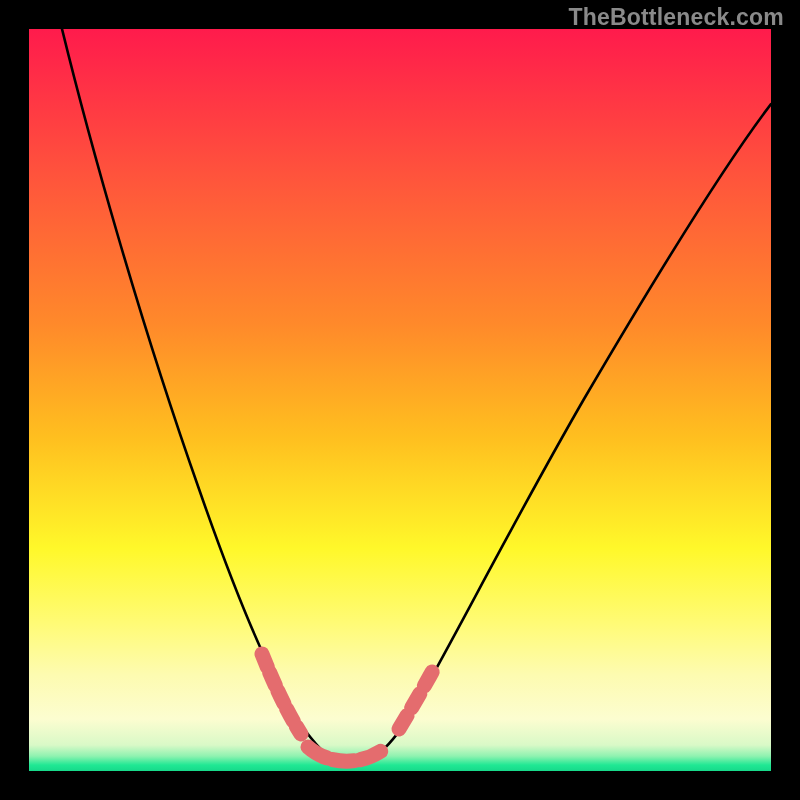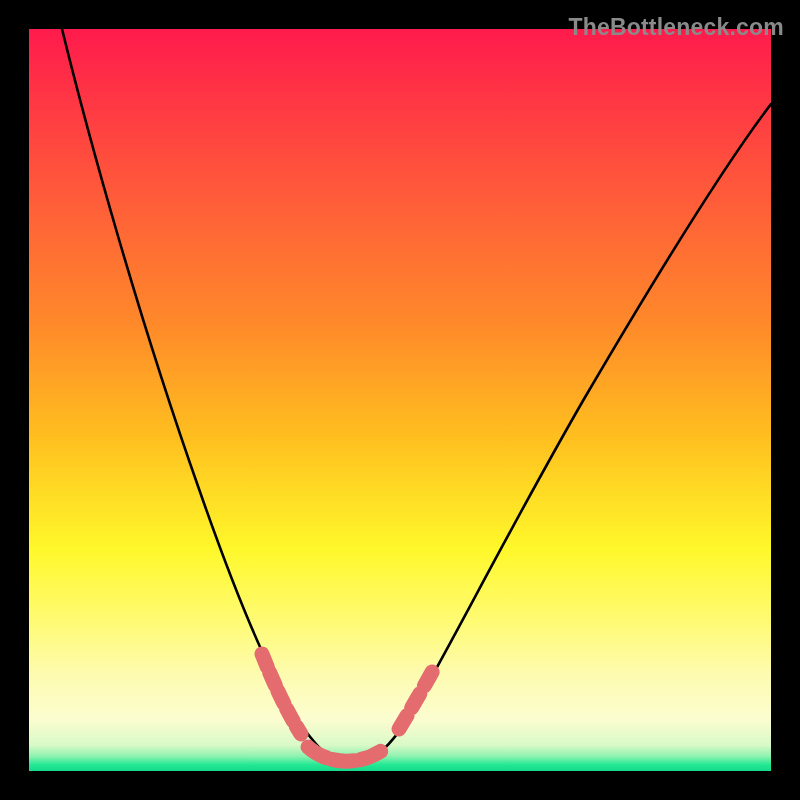--- a/index.html
+++ b/index.html
@@ -26,21 +26,21 @@
   }
   .curve {
     position: absolute;
     left: 0;
     top: 0;
     width: 742px;
     height: 742px;
   }
   .watermark {
     position: absolute;
-    top: 14px;
+    top: 4px;
     right: 16px;
     font-family: Arial, Helvetica, sans-serif;
     font-size: 23px;
     font-weight: bold;
     color: #8a8a8a;
     letter-spacing: 0.2px;
   }
 </style>
 </head>
 <body>

